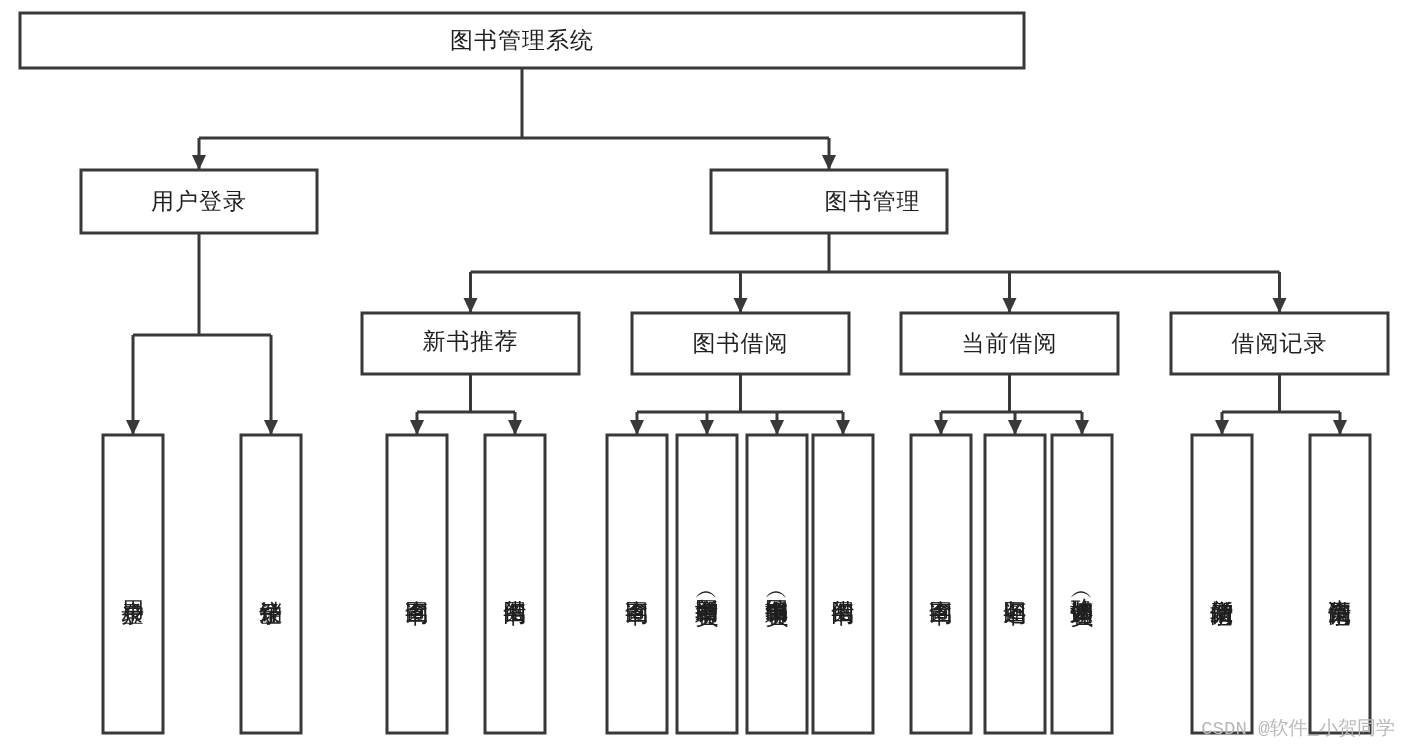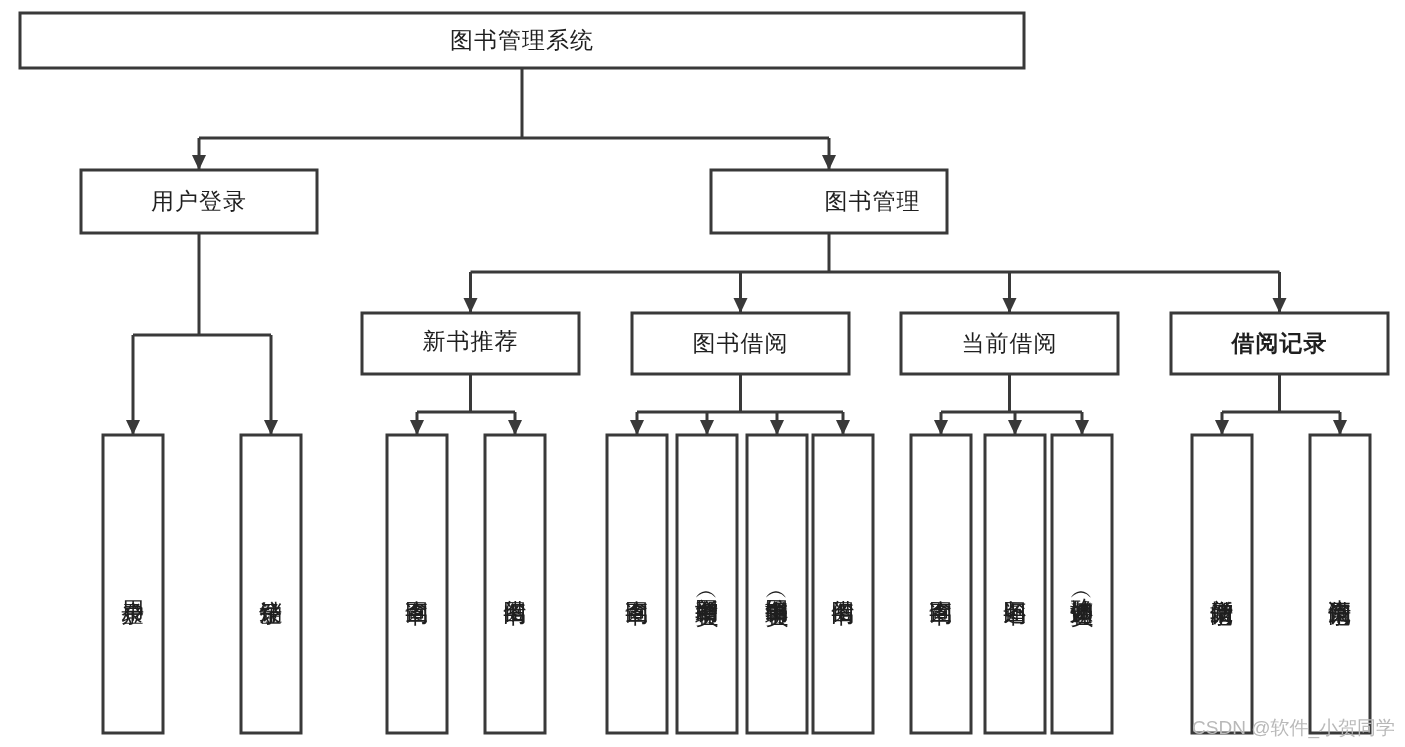--- a/index.html
+++ b/index.html
@@ -36,21 +36,21 @@
     align-items:center;
     justify-content:center;
     pointer-events:none;
     font-size:23px;
     letter-spacing:1px;
     color:#1f1f1f;
   }
   #watermark{
     position:absolute;
     right:10px;bottom:6px;
-    font-family:Liberation Sans, sans-serif;
+    font-family:Liberation Mono, monospace;
     font-size:19px;
     color:#b9b9b9;
     white-space:nowrap;
     user-select:none;
   }
 </style>
 </head>
 <body>
 
 <div id="diagram-root">
@@ -135,21 +135,21 @@
   </svg>
 
   <div class="htext-wrap" id="label-root" style="left: 20px; top: 13px; width: 1004px; height: 55px;">图书管理系统</div>
 
   <div class="htext-wrap" id="label-l2-0" style="left: 81px; top: 170px; width: 236px; height: 63px;">用户登录</div>
   <div class="htext-wrap" id="label-l2-1" style="left: 711px; top: 170px; width: 261px; height: 63px; margin-left: 31px;">图书管理</div>
 
   <div class="htext-wrap" id="label-l3-0" style="left: 362px; top: 313px; width: 217px; height: 57px;">新书推荐</div>
   <div class="htext-wrap" id="label-l3-1" style="left: 632px; top: 313px; width: 217px; height: 61px;">图书借阅</div>
   <div class="htext-wrap" id="label-l3-2" style="left: 901px; top: 313px; width: 217px; height: 61px; text-align: center;">当前借阅</div>
-  <div class="htext-wrap" id="label-l3-3" style="left: 1171px; top: 313px; width: 217px; height: 61px; font-weight: bold;">借阅记录</div>
+  <div class="htext-wrap" id="label-l3-3" style="left: 1171px; top: 313px; width: 217px; height: 61px;">借阅记录</div>
 
   <div id="leaf-labels-layer">
       <div class="vtext-wrap" style="left: 103px; top: 435px; width: 60px; height: 298px;">
         <div class="vtext">用户登录</div>
       </div>
       <div class="vtext-wrap" style="left: 241px; top: 435px; width: 60px; height: 298px;">
         <div class="vtext">注销登录</div>
       </div>
       <div class="vtext-wrap" style="left: 387px; top: 435px; width: 60px; height: 298px;">
         <div class="vtext">查询图书</div>

